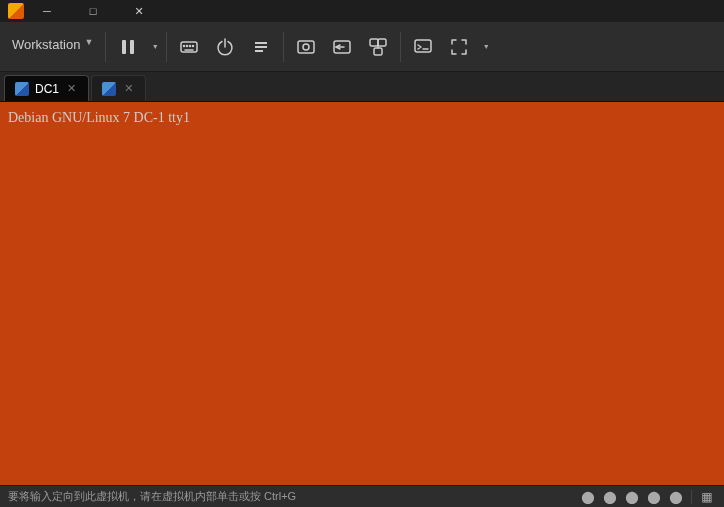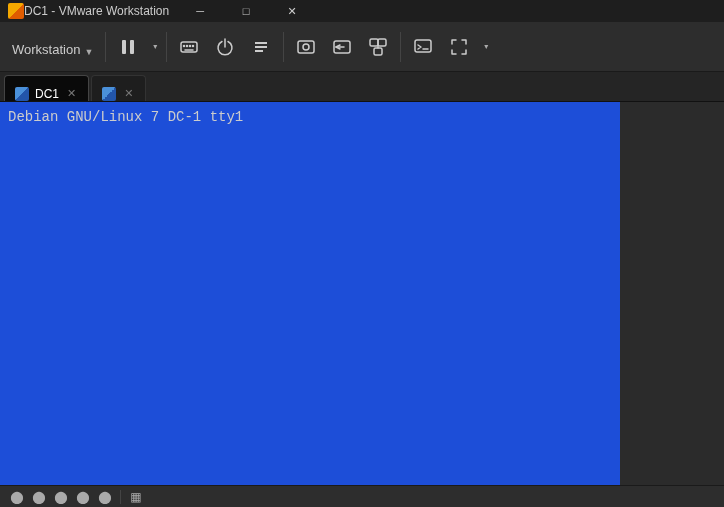--- a/index.html
+++ b/index.html
@@ -48,21 +48,21 @@
     #toolbar {
       height: 50px;
       background: #2d2d2d;
       display: flex;
       align-items: center;
       padding: 0 4px;
       border-bottom: 1px solid #1a1a1a;
     }
     .menu-btn {
       display: flex;
-      align-items: flex-end;
+      align-items: flex-start;
       padding: 4px 8px;
       color: #cccccc;
       font-size: 13px;
       cursor: pointer;
       border-radius: 3px;
       height: 28px;
     }
     .menu-btn .dropdown-arrow {
       margin-left: 4px;
       font-size: 9px;
@@ -110,22 +110,22 @@
     #tabsbar {
       height: 30px;
       background: #252525;
       display: flex;
       align-items: flex-end;
       padding: 0 4px;
       border-bottom: 1px solid #111;
     }
     .tab {
       display: flex;
-      align-items: flex-end;
-      padding: 0 10px;
+      align-items: center;
+      padding: 8px 10px;
       height: 26px;
       background: #1e1e1e;
       color: #aaaaaa;
       font-size: 12px;
       cursor: pointer;
       border-radius: 4px 4px 0 0;
       border: 1px solid #333;
       border-bottom: none;
       gap: 6px;
       margin-right: 2px;
@@ -150,25 +150,25 @@
     }
     .tab-icon-dc1 {
       background: linear-gradient(135deg, #4a90d9 50%, #2255aa 50%);
     }
     .tab-icon-kali {
       background: linear-gradient(135deg, #4a90d9 50%, #2255aa 50%);
     }
 
     
     #console {
-      background: #1d4ed8;
-      width: 620px;
+      background: #c2410c;
+      width: 724px;
       flex: 1;
       padding: 6px 8px;
-      font-family: Liberation Mono, monospace;
+      font-family: Liberation Serif, serif;
       font-size: 14px;
       color: #cccccc;
       line-height: 1.4;
     }
     .console-line {
       white-space: pre;
     }
     .cursor {
       display: inline-block;
       width: 8px;
@@ -222,21 +222,20 @@
       display: flex;
       flex-direction: column;
       height: calc(507px - 22px - 50px - 30px - 22px);
     }
   </style>
 </head>
 <body>
 
 <div id="titlebar">
   <div class="vm-logo"></div>
-  <span style="margin-right:8px; color:#ccc; font-size:12px;">DC1 - VMware Workstation</span>
   <div class="window-controls">
     <div class="win-btn">─</div>
     <div class="win-btn">□</div>
     <div class="win-btn close">✕</div>
   </div>
 </div>
 
 <div id="toolbar">
   <div class="menu-btn">
     <span>Workstation</span>
@@ -341,20 +340,21 @@
 </div>
 
 <div id="main-content">
   <div id="console">
     <div class="console-line">Debian GNU/Linux 7 DC-1 tty1</div>
     <div class="console-line"></div>
   </div>
 </div>
 
 <div id="statusbar">
+  <span class="status-text">要将输入定向到此虚拟机，请在虚拟机内部单击或按 Ctrl+G</span>
   <div class="status-icons">
     <div class="status-icon" title="Network">⬤</div>
     <div class="status-icon" title="USB">⬤</div>
     <div class="status-icon" title="Disk">⬤</div>
     <div class="status-icon" title="Sound">⬤</div>
     <div class="status-icon" title="Display">⬤</div>
     <div class="status-divider"></div>
     <div class="status-icon" title="Stretch">▦</div>
   </div>
 </div>

